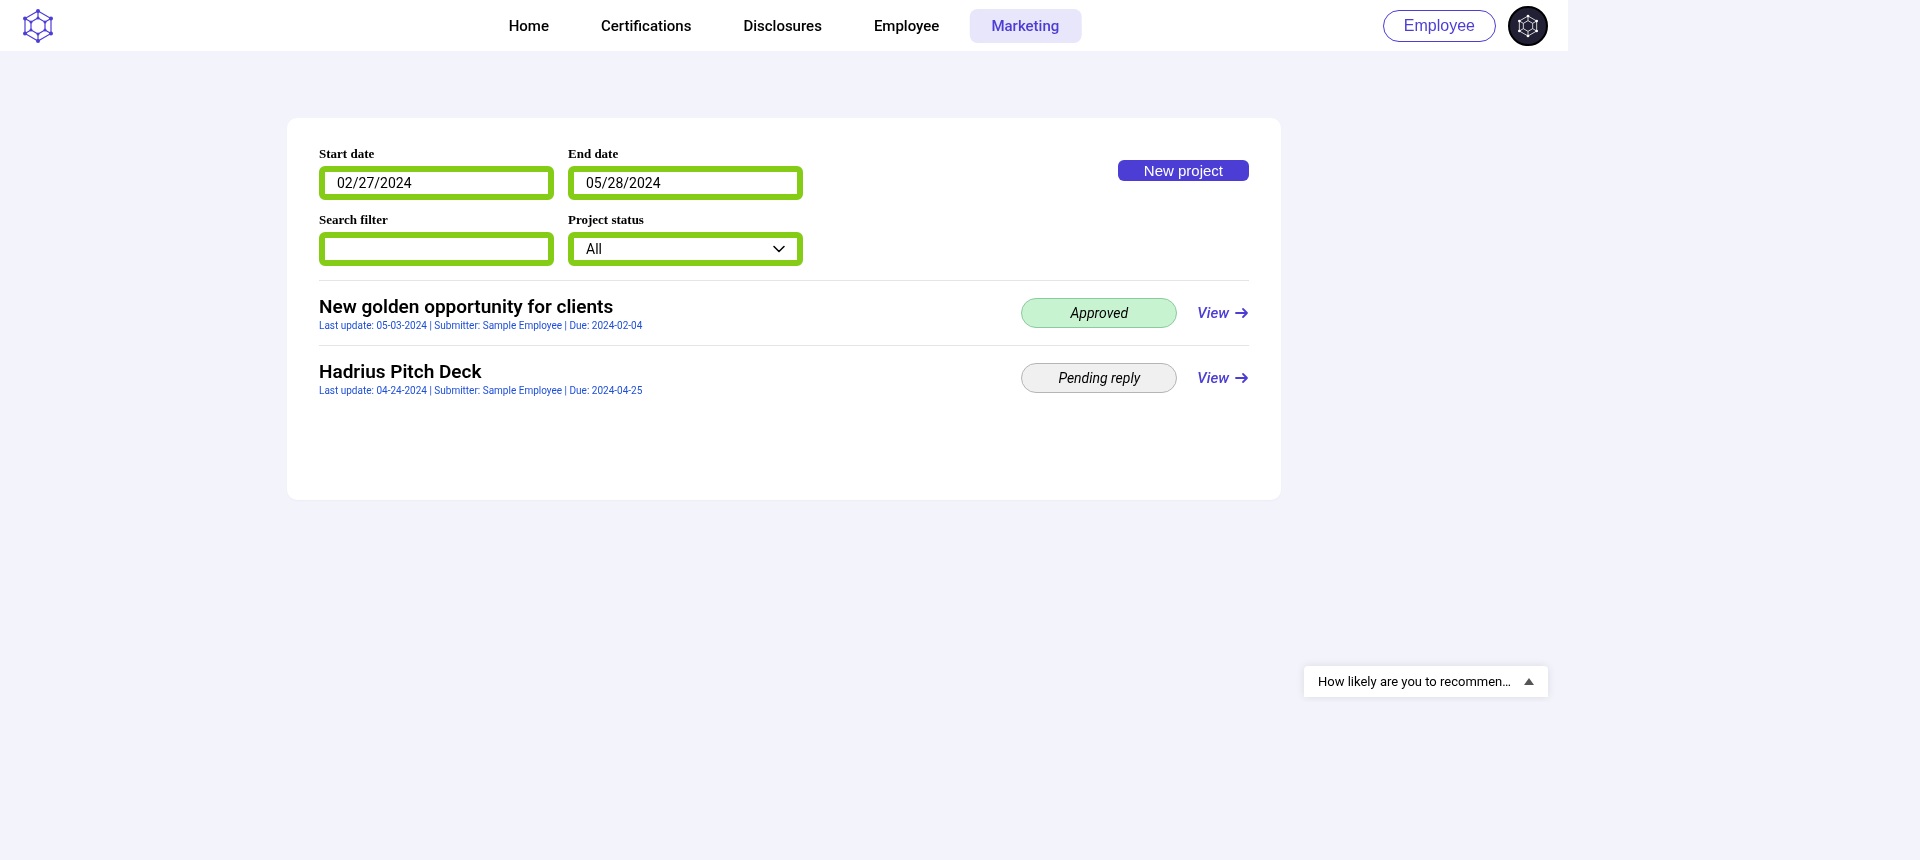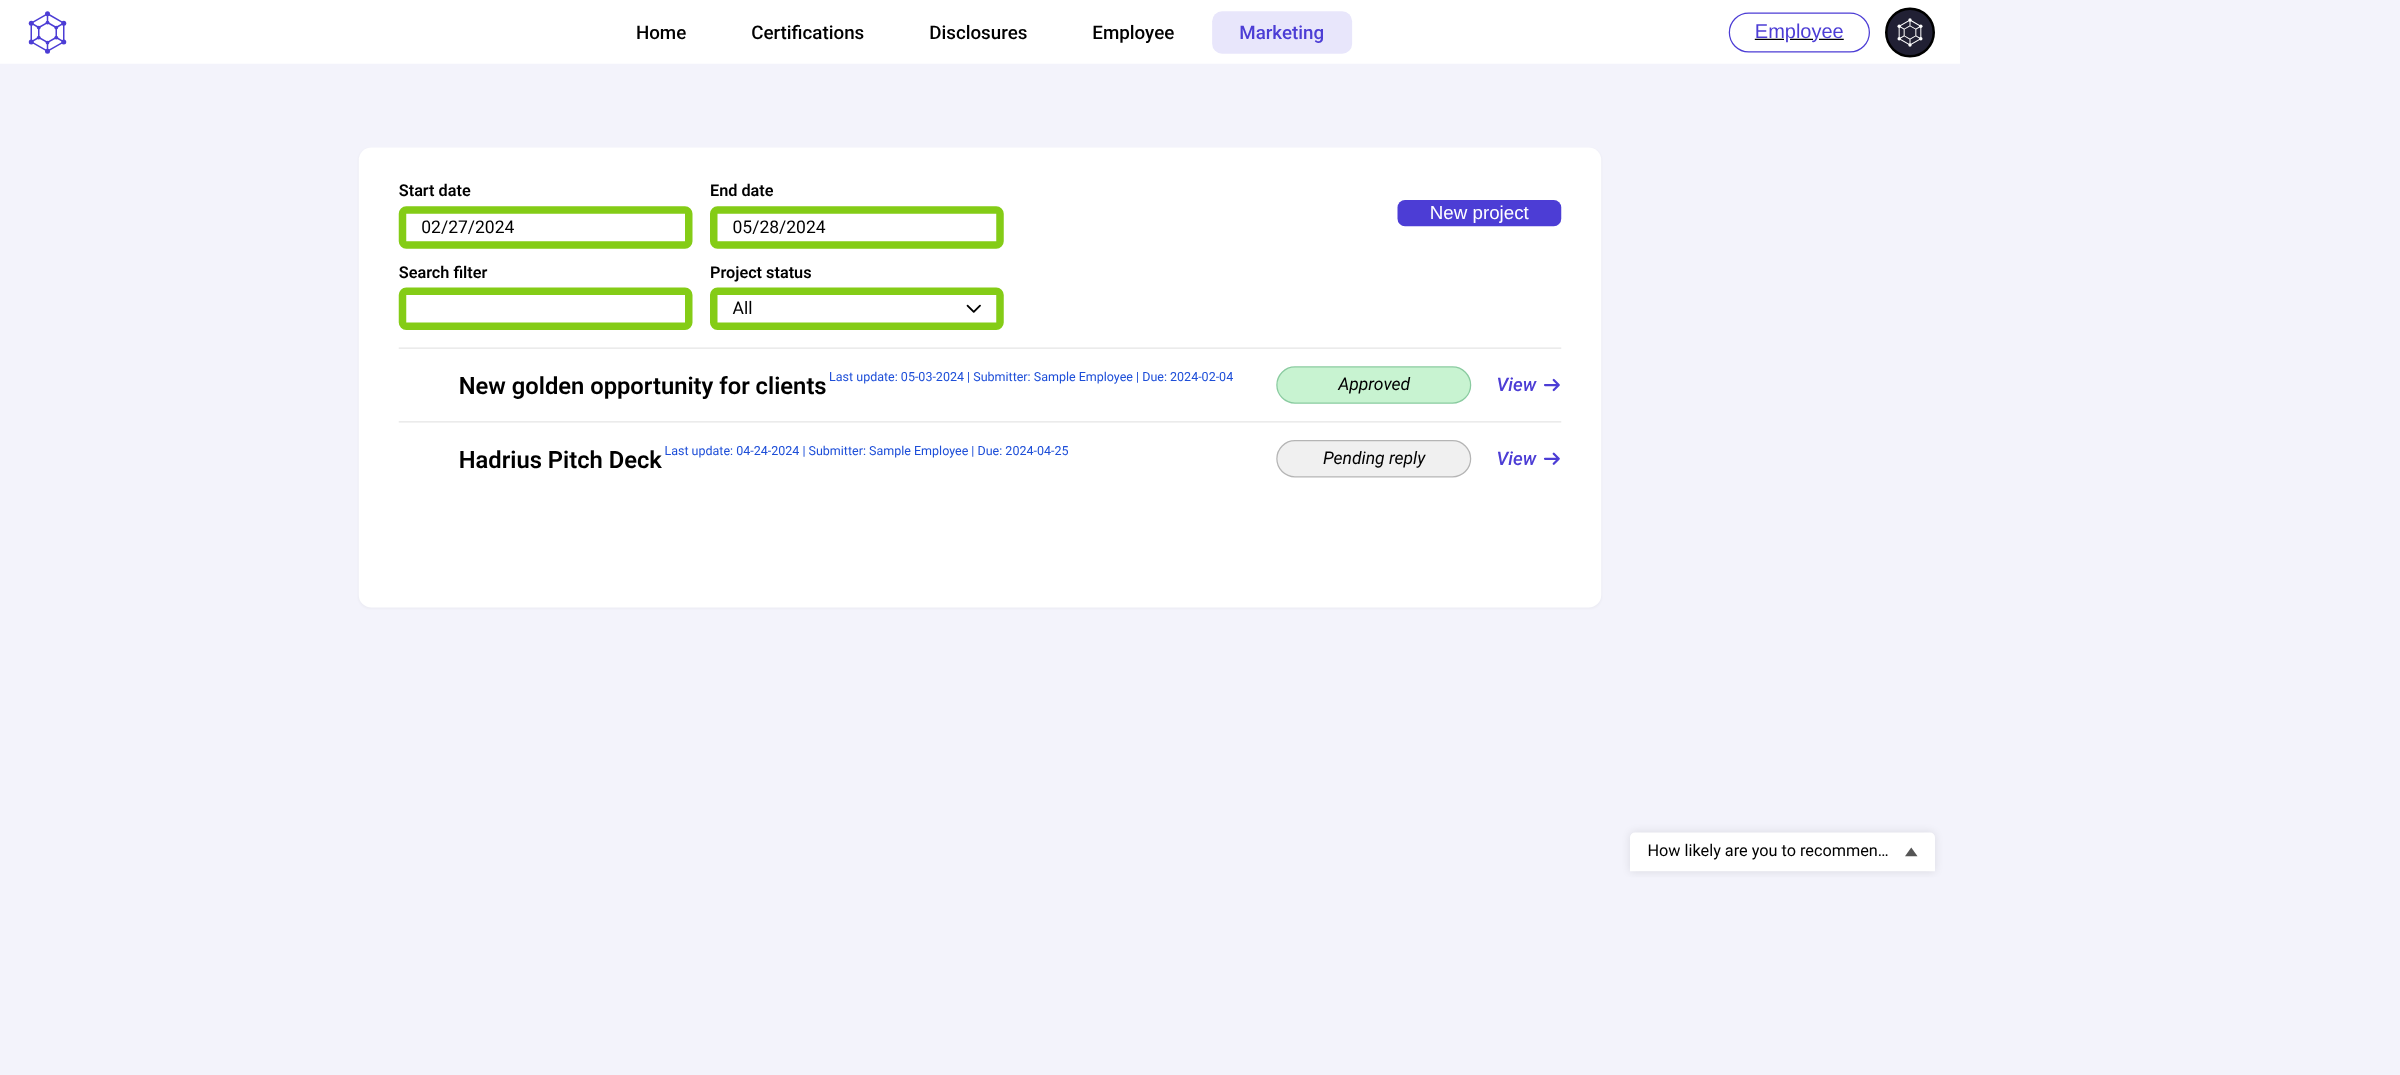--- a/index.html
+++ b/index.html
@@ -17,21 +17,20 @@
       position: relative;
     }
     .header {
       height: 52px;
       background: #fff;
       border-bottom: 1px solid #f3f3fb;
       display: flex;
       align-items: center;
       justify-content: space-between;
       padding: 0 20px;
-      text-decoration: underline;
     }
     .logo {
       width: 36px;
       height: 36px;
       display: flex;
       align-items: center;
       justify-content: center;
     }
     .nav {
       display: flex;
@@ -106,20 +105,21 @@
     }
     .filter-field {
       display: flex;
       flex-direction: column;
       gap: 4px;
     }
     .filter-label {
       font-size: 13px;
       font-weight: 600;
       color: #000;
+      font-family: Liberation Serif, serif;
     }
     .filter-input {
       width: 235px;
       height: 34px;
       padding: 0 12px;
       border: 6px solid #84cc16;
       border-radius: 6px;
       font-size: 14px;
       display: flex;
       align-items: center;
@@ -159,23 +159,22 @@
     }
     .project-row {
       border-top: 1px solid #e5e5e5;
       padding: 14px 0;
       display: flex;
       align-items: center;
       justify-content: space-between;
     }
     .project-info {
       display: flex;
-      flex-direction: row;
+      flex-direction: column;
       gap: 2px;
-      margin-left: 48px;
     }
     .project-title {
       font-size: 19px;
       font-weight: 600;
       color: #000;
     }
     .project-meta {
       font-size: 10px;
       color: #1d4ed8;
     }

